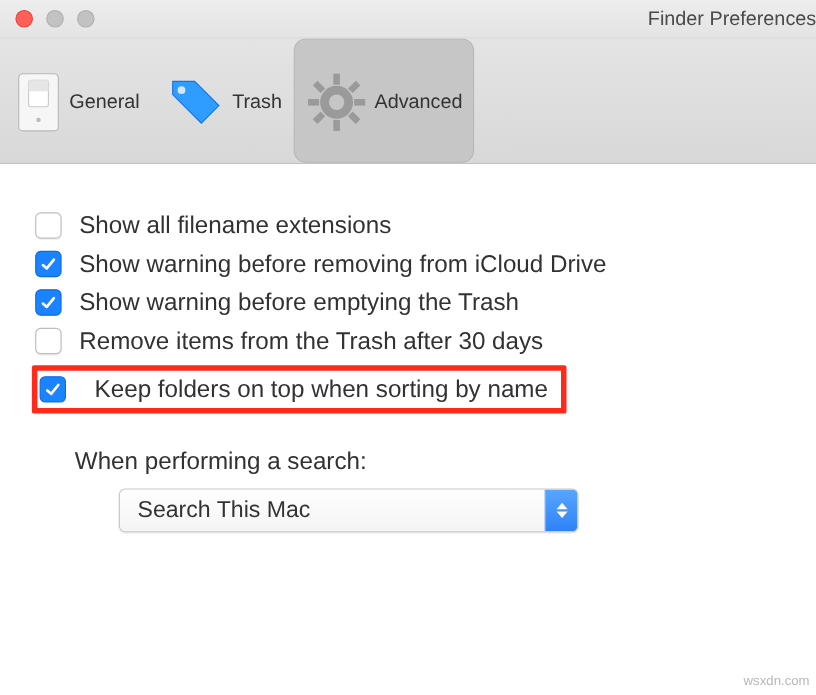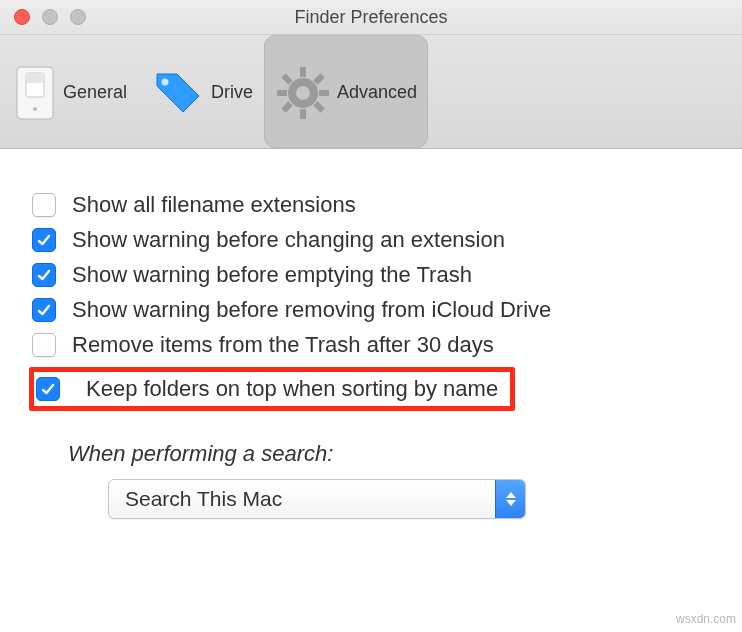--- a/index.html
+++ b/index.html
@@ -18,21 +18,21 @@
     display: flex;
     align-items: center;
     position: relative;
   }
   .traffic { display: flex; gap: 12px; padding-left: 14px; }
   .tlight { width: 16px; height: 16px; border-radius: 50%; }
   .close { background: #ff5f57; border: 1px solid #e14339; }
   .min   { background: #c2c2c2; border: 1px solid #adadad; }
   .max   { background: #c2c2c2; border: 1px solid #adadad; }
   .title {
-    position: absolute; left: 0; right: 0; text-align: center;
+    position: absolute; left: 0; right: 0; text-align: right;
     font-size: 18px; color: #4a4a4a; font-weight: 400; pointer-events: none;
   }
   .toolbar {
     height: 114px;
     background: linear-gradient(#e4e4e4, #d8d8d8);
     border-bottom: 1px solid #bcbcbc;
     display: flex;
     align-items: stretch;
     padding: 0 2px;
   }
@@ -50,21 +50,21 @@
   .cbx {
     width: 24px; height: 24px; border-radius: 5px;
     display: inline-flex; align-items: center; justify-content: center;
     flex-shrink: 0;
   }
   .cbx.checked { background: #1a83ff; border: 1px solid #0f6ae0; }
   .cbx.unchecked { background: #fff; border: 1px solid #bcbcbc; box-shadow: inset 0 1px 0 rgba(255,255,255,.8), 0 1px 1px rgba(0,0,0,.06); }
   .cbx svg { width: 16px; height: 16px; }
   .highlight { border: 5px solid #ff2a1a; border-radius: 2px; padding: 4px 12px 4px 2px; margin-left: -3px; display: inline-flex; }
   .highlight .row { margin: 0; gap: 26px; }
-  .section-label { font-size: 22px; color: #323232; margin: 30px 0 12px 36px; font-style: italic; }
+  .section-label { font-size: 22px; color: #323232; margin: 30px 0 12px 36px; }
   .select-row { margin-left: 76px; text-align: center; }
   .select {
     display: flex; align-items: center; justify-content: space-between;
     width: 418px; height: 40px;
     border: 1px solid #c7c7c7; border-radius: 6px;
     background: linear-gradient(#ffffff,#f4f4f4);
     padding-left: 16px;
     font-size: 21px; color: #333;
     box-shadow: 0 1px 1px rgba(0,0,0,.05);
   }
@@ -107,21 +107,21 @@
     <span>General</span>
   </div>
 
   <div class="tab">
     <span class="iconwrap">
       <svg width="56" height="50" viewBox="0 0 56 50">
         <path d="M8 6 L28 6 L50 28 L34 44 L8 18 Z" fill="#2f9cff" stroke="#1773d8"></path>
         <circle cx="16" cy="14" r="3.5" fill="#cfe8ff"></circle>
       </svg>
     </span>
-    <span>Drive</span>
+    <span>Trash</span>
   </div>
 
 
   <div class="tab selected">
     <span class="iconwrap">
       <svg width="56" height="56" viewBox="0 0 56 56">
         <g fill="#9a9a9a">
           <circle cx="28" cy="28" r="15"></circle>
           <g>
             <rect x="25" y="2" width="6" height="10"></rect>
@@ -141,45 +141,37 @@
   </div>
 </div>
 
 <div class="content">
 
   <div class="row">
     <span class="cbx unchecked"></span>
     <span>Show all filename extensions</span>
   </div>
 
+
   <div class="row">
     <span class="cbx checked">
       <svg viewBox="0 0 16 16">
           <polyline points="3,9 6.5,12 13,4" fill="none" stroke="#fff" stroke-width="2.4" stroke-linecap="round" stroke-linejoin="round"></polyline>
         </svg>
     </span>
-    <span>Show warning before changing an extension</span>
+    <span>Show warning before removing from iCloud Drive</span>
   </div>
 
   <div class="row">
     <span class="cbx checked">
       <svg viewBox="0 0 16 16">
           <polyline points="3,9 6.5,12 13,4" fill="none" stroke="#fff" stroke-width="2.4" stroke-linecap="round" stroke-linejoin="round"></polyline>
         </svg>
     </span>
     <span>Show warning before emptying the Trash</span>
-  </div>
-
-  <div class="row">
-    <span class="cbx checked">
-      <svg viewBox="0 0 16 16">
-          <polyline points="3,9 6.5,12 13,4" fill="none" stroke="#fff" stroke-width="2.4" stroke-linecap="round" stroke-linejoin="round"></polyline>
-        </svg>
-    </span>
-    <span>Show warning before removing from iCloud Drive</span>
   </div>
 
   <div class="row">
     <span class="cbx unchecked"></span>
     <span>Remove items from the Trash after 30 days</span>
   </div>
 
   <div class="highlight">
     <div class="row">
       <span class="cbx checked">

